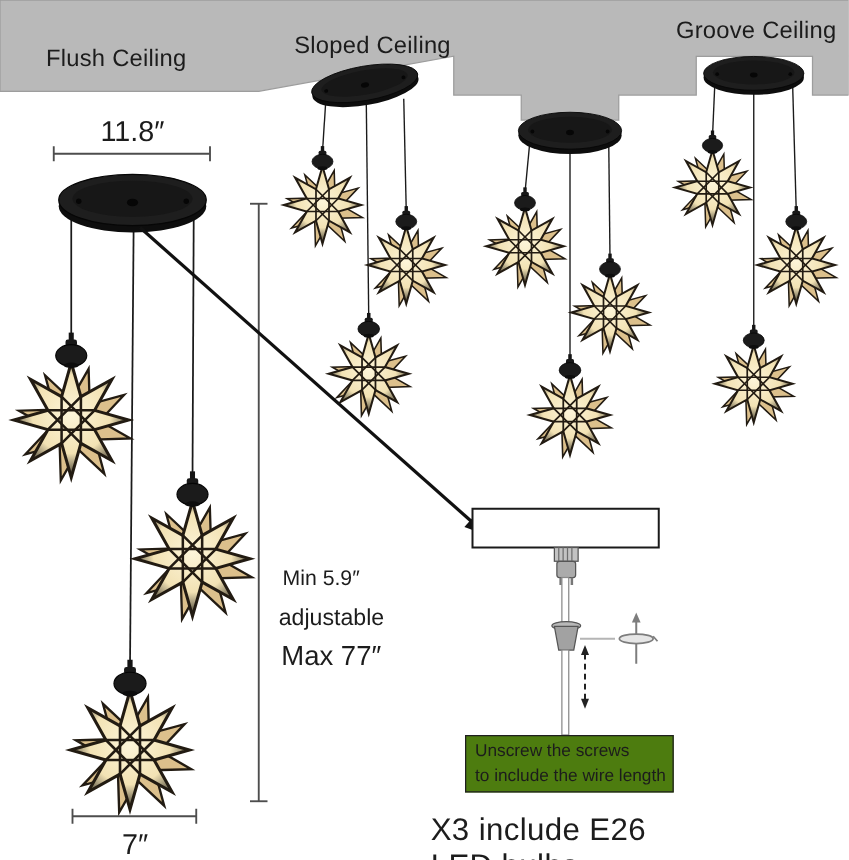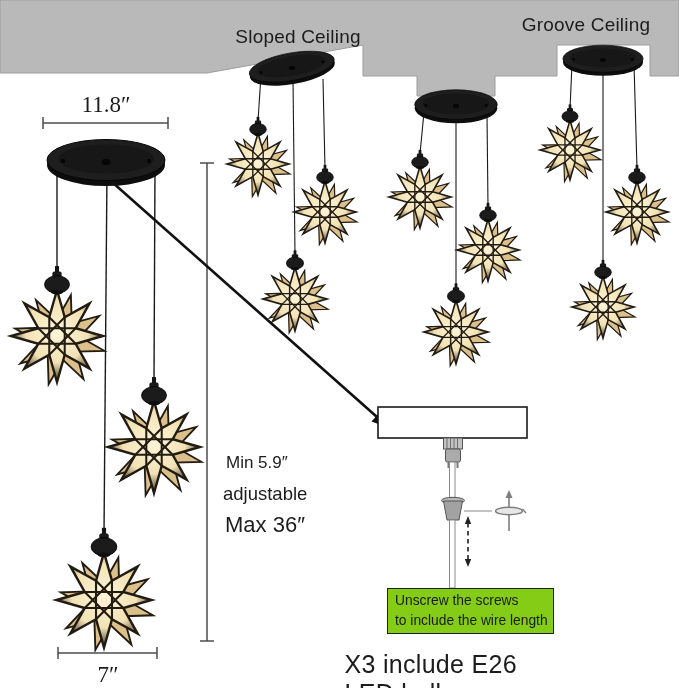--- a/index.html
+++ b/index.html
@@ -25,29 +25,29 @@
   }
   .scene svg.layer{position:absolute;left:0;top:0;}
   .lbl{
     position:absolute;
     white-space:nowrap;
     color:var(--text-color);
     font-family:"Liberation Sans", sans-serif;
   }
   .lbl.center{transform:translateX(-50%);}
   .ceiling-label{font-size:19px;font-weight:400;letter-spacing:0.2px;}
-  .dim-label{font-size:23px;font-weight:400;font-family:Liberation Serif, serif;}
+  .dim-label{font-size:23px;font-weight:400;}
   .adjust-block{position:absolute;left:223px;top:447px;line-height:31px;}
   .adjust-block .min{font-size:17px;padding-left:3px;}
   .adjust-block .adj{font-size:18.5px;}
   .adjust-block .max{font-size:22px;padding-left:2px;}
   .note-box{
     position:absolute;left:372px;top:588px;width:167px;height:46px;
-    border:1.5px solid #1f1f1f;background:#84cc16;
-    font-size:13.8px;line-height:20px;padding:2px 0 0 7px;margin-left:15px;
+    border:1.5px solid #1f1f1f;background:#4d7c0f;
+    font-size:13.8px;line-height:20px;padding:2px 0 0 7px;
   }
   .footer-note{
     position:absolute;left:456px;top:650px;
     transform:translateX(-50%);
     font-size:25px;font-weight:400;letter-spacing:0.3px;
   }
 </style>
 </head>
 <body>
 
@@ -211,29 +211,30 @@
       <g>
         <line x1="468" y1="523" x2="468" y2="560" stroke="#222222" stroke-width="1.6" stroke-dasharray="4.5,3.5"></line>
         <polygon points="468,516 464.8,524 471.2,524" fill="#222222"></polygon>
         <polygon points="468,567 464.8,559 471.2,559" fill="#222222"></polygon>
       </g>
 
       <rect x="449.5" y="520" width="5.5" height="68" fill="#ffffff" stroke="#8a8a8a" stroke-width="1"></rect>
     </g>
   </svg>
 
+  <div class="lbl center ceiling-label" style="left:93px;  top:37px;">Flush Ceiling</div>
   <div class="lbl center ceiling-label" style="left:298px; top:26px;">Sloped Ceiling</div>
-  <div class="lbl center ceiling-label" style="left:586px; top:14px;">Groove Ceiling</div>
+  <div class="lbl center ceiling-label" style="left:605px; top:14px;">Groove Ceiling</div>
 
   <div class="lbl center dim-label" style="left:106px; top:92px;">11.8″</div>
 
   <div class="adjust-block">
     <div class="min">Min 5.9″</div>
     <div class="adj">adjustable</div>
-    <div class="max">Max 36″</div>
+    <div class="max">Max 77″</div>
   </div>
 
   <div class="lbl center dim-label" style="left:108px; top:662px;">7″</div>
 
   <div class="note-box">
     <div>Unscrew the screws</div>
     <div>to include the wire length</div>
   </div>
 
   <div class="footer-note">X3 include E26 LED bulbs</div>

